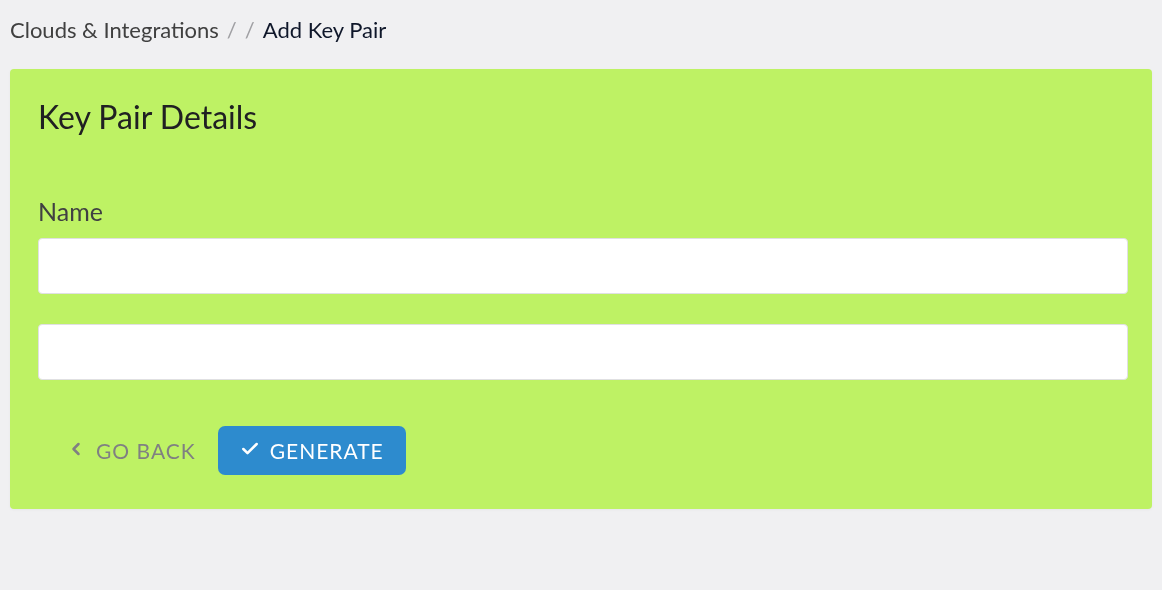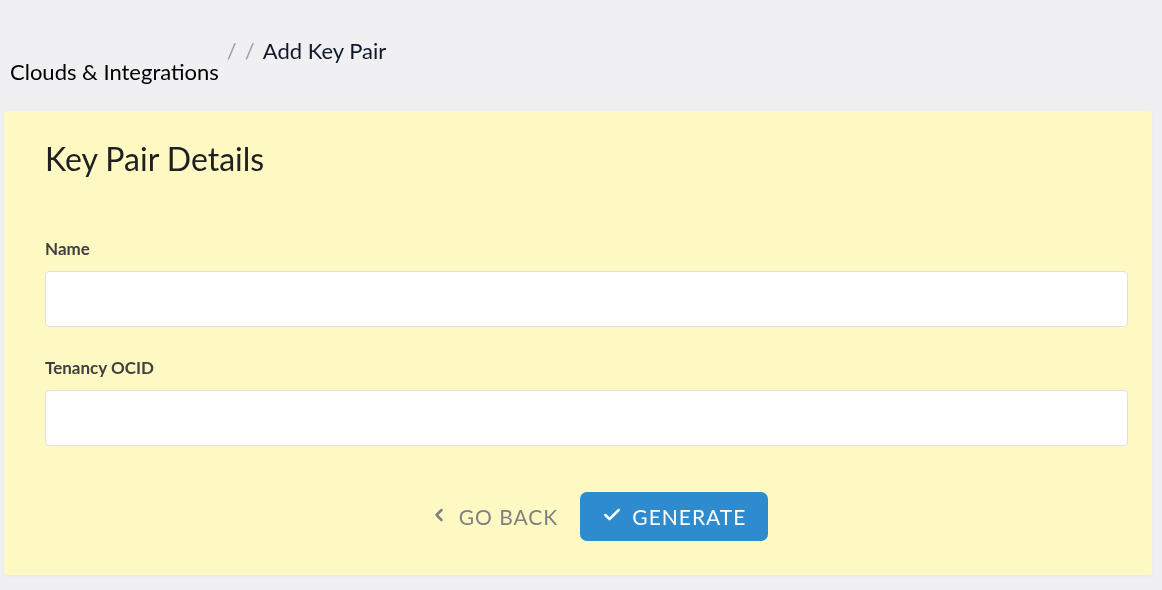--- a/index.html
+++ b/index.html
@@ -17,66 +17,65 @@
     .breadcrumb {
       padding: 16px 10px 16px 10px;
       font-size: 22px;
       color: #606062;
       display: flex;
       align-items: center;
       gap: 8px;
       font-weight: 400;
     }
     .breadcrumb a {
-      color: #000000;
+      color: #404040;
       text-decoration: none;
-      margin-top: 42px;
     }
     .breadcrumb .sep {
       color: #a0a0a4;
     }
     .breadcrumb .current {
       color: #0f172a;
     }
     .card {
-      background: #fef9c3;
-      margin: 10px 10px 10px 4px;
+      background: #bef264;
+      margin: 10px 10px 10px 10px;
       border-radius: 4px;
-      padding: 28px 24px 34px 41px;
+      padding: 28px 24px 34px 28px;
       box-shadow: 0 1px 3px rgba(0,0,0,0.04);
     }
     .card-title {
       font-size: 32px;
       font-weight: 400;
       color: #202022;
       margin-bottom: 60px;
     }
     .form-group {
       margin-bottom: 30px;
     }
     .form-label {
       display: block;
-      font-size: 17px;
+      font-size: 25px;
       color: #404042;
       margin-bottom: 12px;
-      font-weight: 700;
+      font-weight: 400;
     }
     .form-input {
       width: 100%;
       height: 56px;
       border: 1px solid #e0e0e2;
       border-radius: 4px;
       padding: 0 14px;
       font-size: 18px;
       color: #303032;
       background: #fff;
     }
     .button-row {
       display: flex;
-      justify-content: center;
+      justify-content: flex-start;
       align-items: center;
       margin-top: 46px;
       padding: 0 4px 0 28px;
     }
     .btn {
       display: inline-flex;
       align-items: center;
       gap: 10px;
       font-size: 21px;
       letter-spacing: 1px;
@@ -119,21 +118,20 @@
 
 <div class="card">
   <h1 class="card-title">Key Pair Details</h1>
 
   <div class="form-group">
     <label class="form-label">Name</label>
     <input type="text" class="form-input" value="" style="">
   </div>
 
   <div class="form-group">
-    <label class="form-label">Tenancy OCID</label>
     <input type="text" class="form-input" value="" style="">
   </div>
 
   <div class="button-row">
     <button class="btn btn-back">
       <span>
         <svg viewBox="0 0 24 24" fill="none" stroke-width="3" stroke-linecap="round" stroke-linejoin="round">
             <polyline points="15 18 9 12 15 6"></polyline>
           </svg>
       </span>

